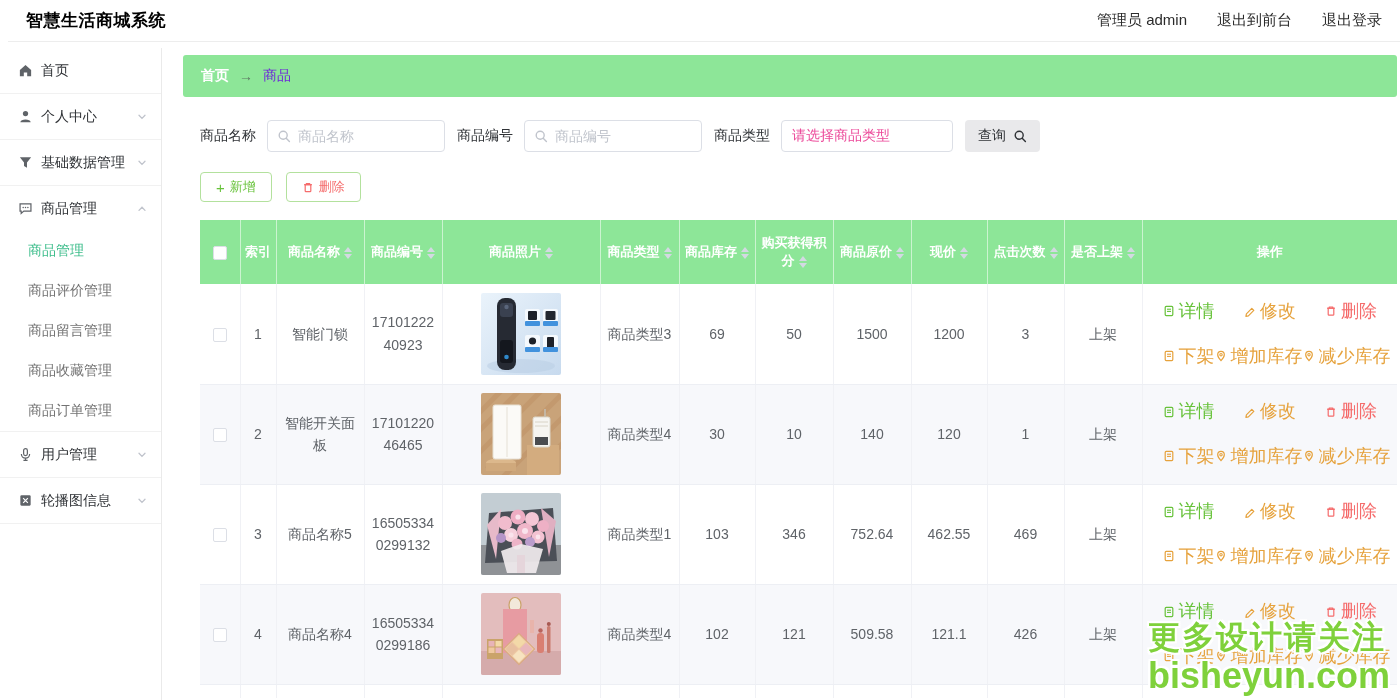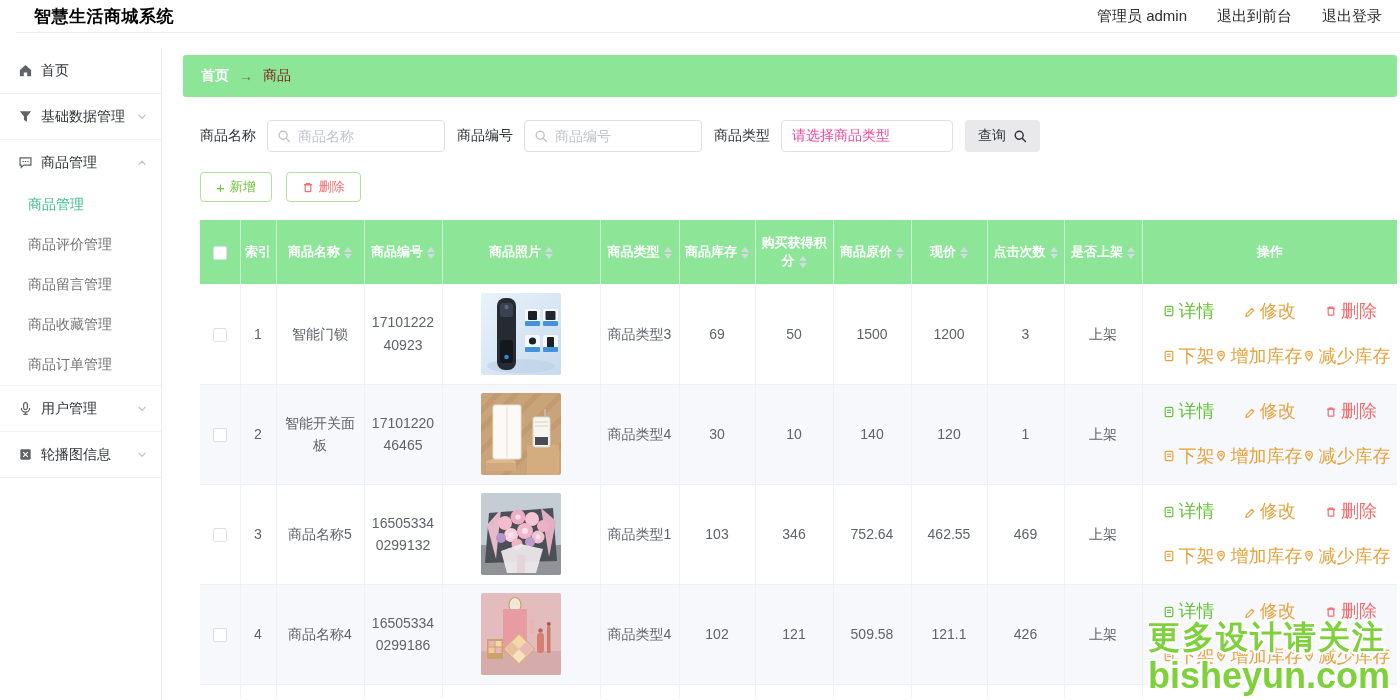--- a/index.html
+++ b/index.html
@@ -1,20 +1,20 @@
 <!DOCTYPE html>
 <html><head>
 <meta charset="utf-8">
 <style>
   * { box-sizing: border-box; margin: 0; padding: 0; }
   html,body { width:1400px; height:700px; overflow:hidden; }
   body { font-family:"Liberation Sans","DejaVu Sans",sans-serif; color:#303133; background:#fff; position:relative; font-size:14px; }
 
   
-  .topbar { position:absolute; top:0; left:16px; right:0; height:33px; background:#fff;
+  .topbar { position:absolute; top:0; left:8px; right:0; height:42px; background:#fff;
             display:flex; align-items:center; justify-content:space-between; padding:0 18px;
             border-bottom:1px solid #ededed; z-index:10; }
   .app-title { font-size:17px; font-weight:bold; color:#000; letter-spacing:0.5px; }
   .topbar-right { display:flex; align-items:flex-end; gap:30px; font-size:15px; color:#2b2b2b; }
   .topbar-right a { color:#2b2b2b; text-decoration:none; cursor:pointer; }
 
   
   .sidebar { position:absolute; top:48px; left:0; bottom:0; width:162px; background:#fff;
              border-right:1px solid #eaeaea; z-index:5; }
   .side-group { border-bottom:1px solid #f1f1f1; }
@@ -27,21 +27,21 @@
   .side-sub { height:40px; display:flex; align-items:center; padding-left:28px; font-size:14px; color:#737373; cursor:pointer; }
   .side-sub.active { color:#3dbd8b; }
 
   
   .main { position:absolute; left:162px; top:48px; right:0; bottom:0; padding:7px 3px 0 21px; overflow:hidden; }
 
   .breadcrumb { height:42px; background:#8de698; border-radius:3px; display:flex; align-items:center;
                 padding:0 18px; margin-bottom:23px; font-size:14px; }
   .bc-home { color:#fff; font-weight:bold; cursor:pointer; }
   .bc-arrow { color:#5e7a63; margin:0 10px; }
-  .bc-current { color:#7f1d1d; }
+  .bc-current { color:#6d28d9; }
 
   .filters { display:flex; align-items:center; margin:0 0 20px 17px; }
   .f-label { margin-right:11px; color:#2f3236; }
   .f-input { width:178px; height:32px; border:1px solid #dcdfe6; border-radius:4px; background:#fff;
              display:flex; align-items:center; padding:0 9px; margin-right:12px; }
   .f-input input { border:none; outline:none; flex:1; min-width:0; font-size:14px; color:#303133;
                    font-family:inherit; margin-left:7px; background:transparent; }
   .f-input input::placeholder { color:#c0c4cc; }
   .f-input .ic { color:#c0c4cc; display:flex; }
   .ic svg { display:block; }
@@ -114,20 +114,36 @@
 
 <aside class="sidebar" id="sidebar">
     <div class="side-group">
       <div class="side-item">
         <span class="s-icon">
           <svg viewBox="0 0 16 16">
             <path d="M8 2 L14 7.5 V14 H9.8 V10 H6.2 V14 H2 V7.5 Z" fill="currentColor"></path>
           </svg>
         </span>
         <span class="s-label">首页</span>
+      </div>
+    </div>
+    <div class="side-group">
+      <div class="side-item">
+        <span class="s-icon">
+          <svg viewBox="0 0 16 16">
+            <circle cx="8" cy="4.8" r="2.8" fill="currentColor"></circle>
+            <path d="M2.5 14 C2.5 10.2 13.5 10.2 13.5 14 Z" fill="currentColor"></path>
+          </svg>
+        </span>
+        <span class="s-label">个人中心</span>
+        <span class="s-chev">
+          <svg viewBox="0 0 10 10">
+            <path d="M2 3.2 L5 6.4 L8 3.2" fill="none" stroke="currentColor" stroke-width="1.3" stroke-linecap="round"></path>
+          </svg>
+        </span>
       </div>
     </div>
     <div class="side-group">
       <div class="side-item">
         <span class="s-icon">
           <svg viewBox="0 0 16 16">
             <path d="M2 2.5 H14 L9.6 8 V13.5 L6.4 11.8 V8 Z" fill="currentColor"></path>
           </svg>
         </span>
         <span class="s-label">基础数据管理</span>

